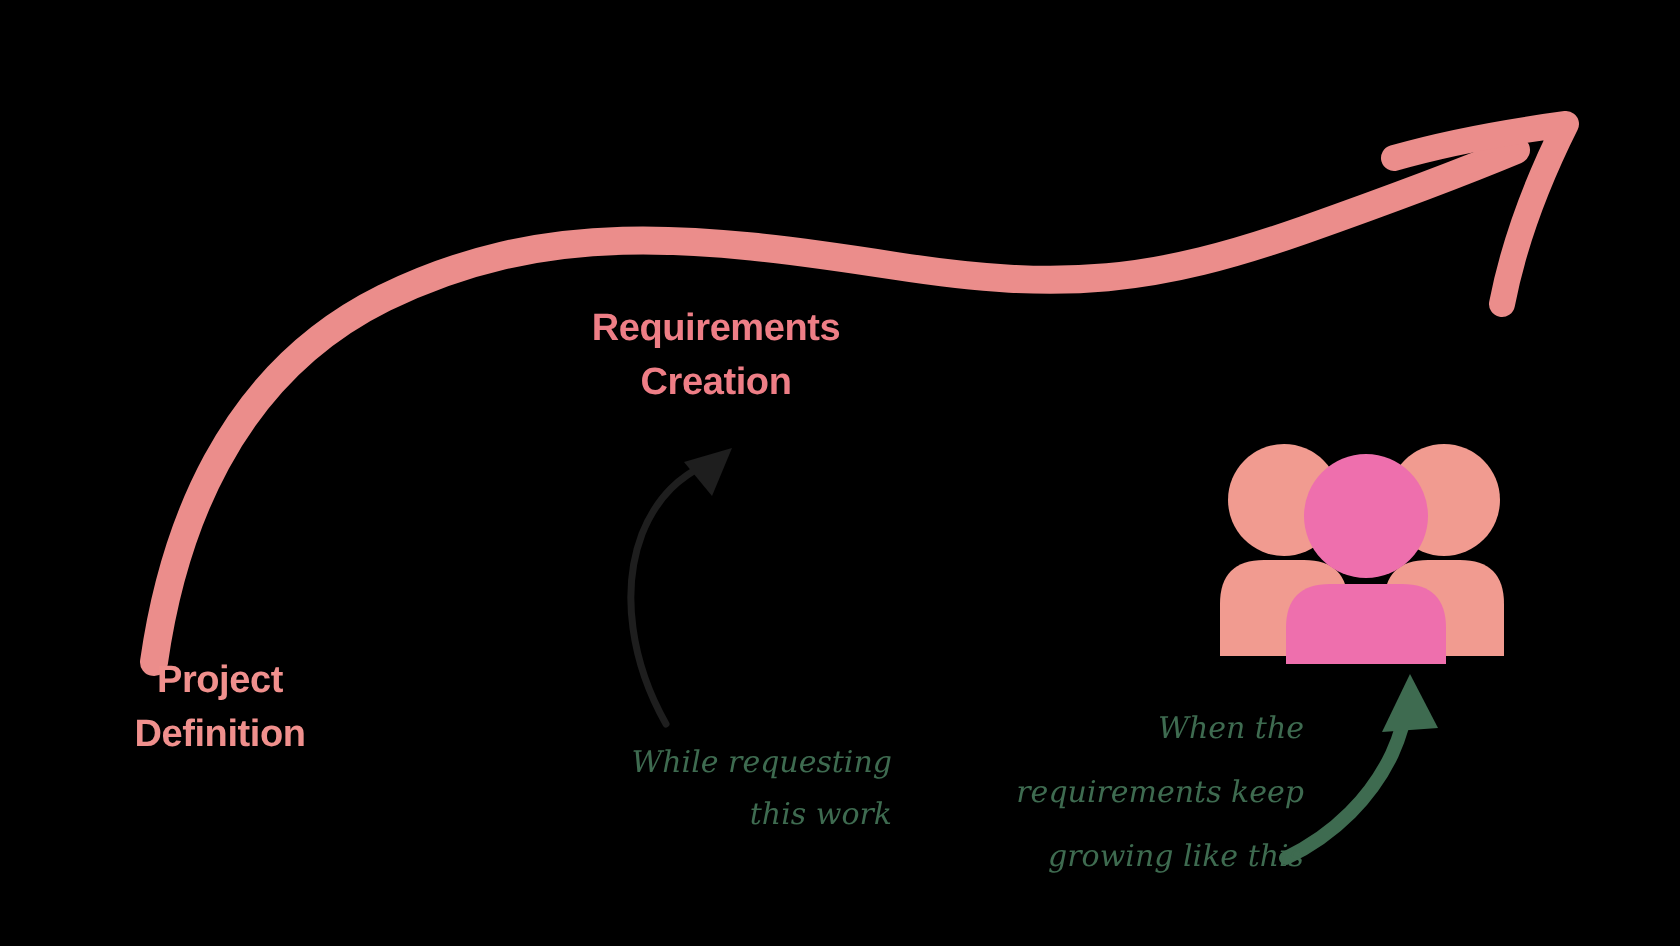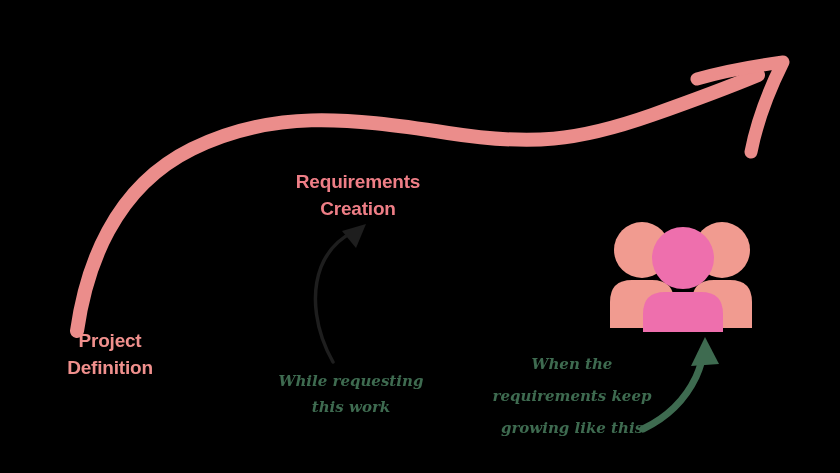--- a/index.html
+++ b/index.html
@@ -15,33 +15,33 @@
     position:absolute;
     text-align:center;
     font-weight:700;
     font-size:19px;
     line-height:27px;
     letter-spacing:-0.2px;
     white-space:pre-line;
     color:var(--label,#f0908d);
   }
   .label-project{left:35px;top:327px;width:150px;}
-  .label-requirements{left:283px;top:168px;width:150px;color:var(--label-requirements,#ee7e86);}
+  .label-requirements{left:283px;top:151px;width:150px;color:var(--label-requirements,#ee7e86);}
   .label-software{left:606px;top:148px;width:150px;}
   .annotation{
     position:absolute;
-    text-align:center;
+    text-align:right;
     font-family:"DejaVu Serif",serif;
     font-style:italic;
-    font-weight:700;
+    font-weight:400;
     font-size:15px;
     white-space:pre-line;
     color:var(--annotation,#3e6b50);
   }
-  .annotation-requesting{left:272px;top:368px;width:158px;line-height:26px;}
+  .annotation-requesting{left:288px;top:368px;width:158px;line-height:26px;}
   .annotation-growing{left:492px;top:348px;width:160px;line-height:32px;}
 </style>
 </head>
 <body>
 
 <div class="canvas">
 
   <svg width="840" height="473" viewBox="0 0 840 473">
 
     <path d="M 77 331 C 86 268 113 188 192 149 C 272 110 345 117 448 133 C 532 146 578 141 652 115 C 700 98 734 85 758 75" fill="none" style="stroke:var(--curve)" stroke-width="14" stroke-linecap="round"></path>

